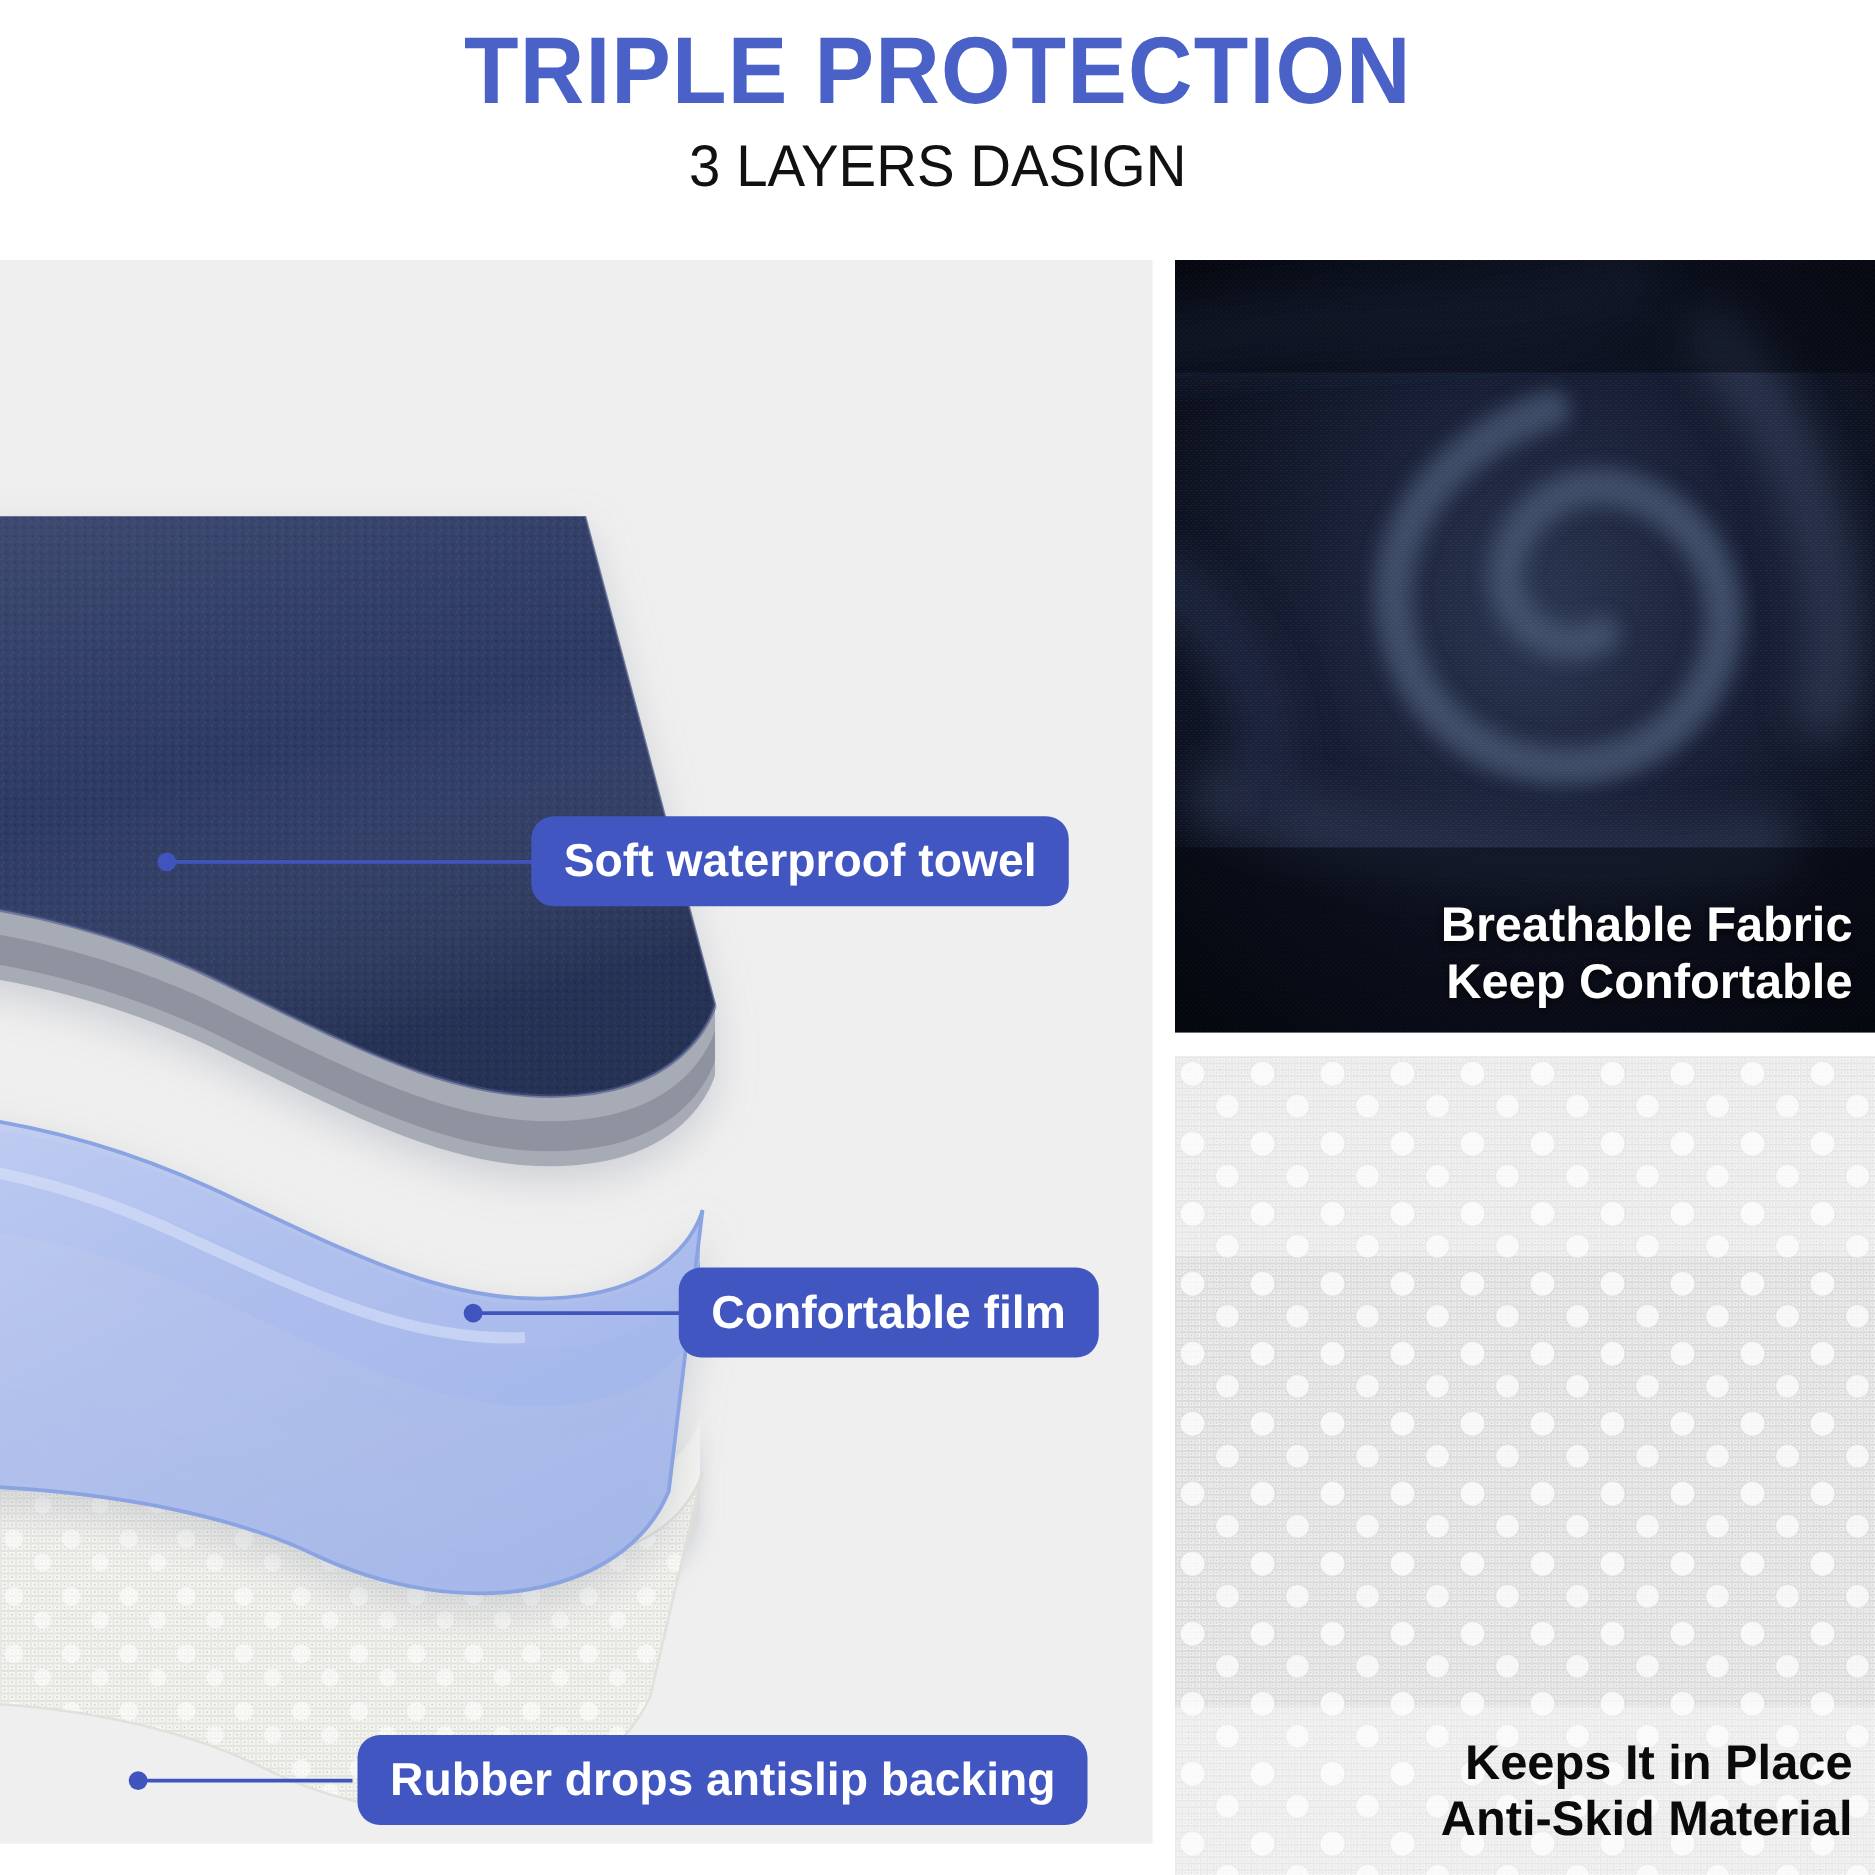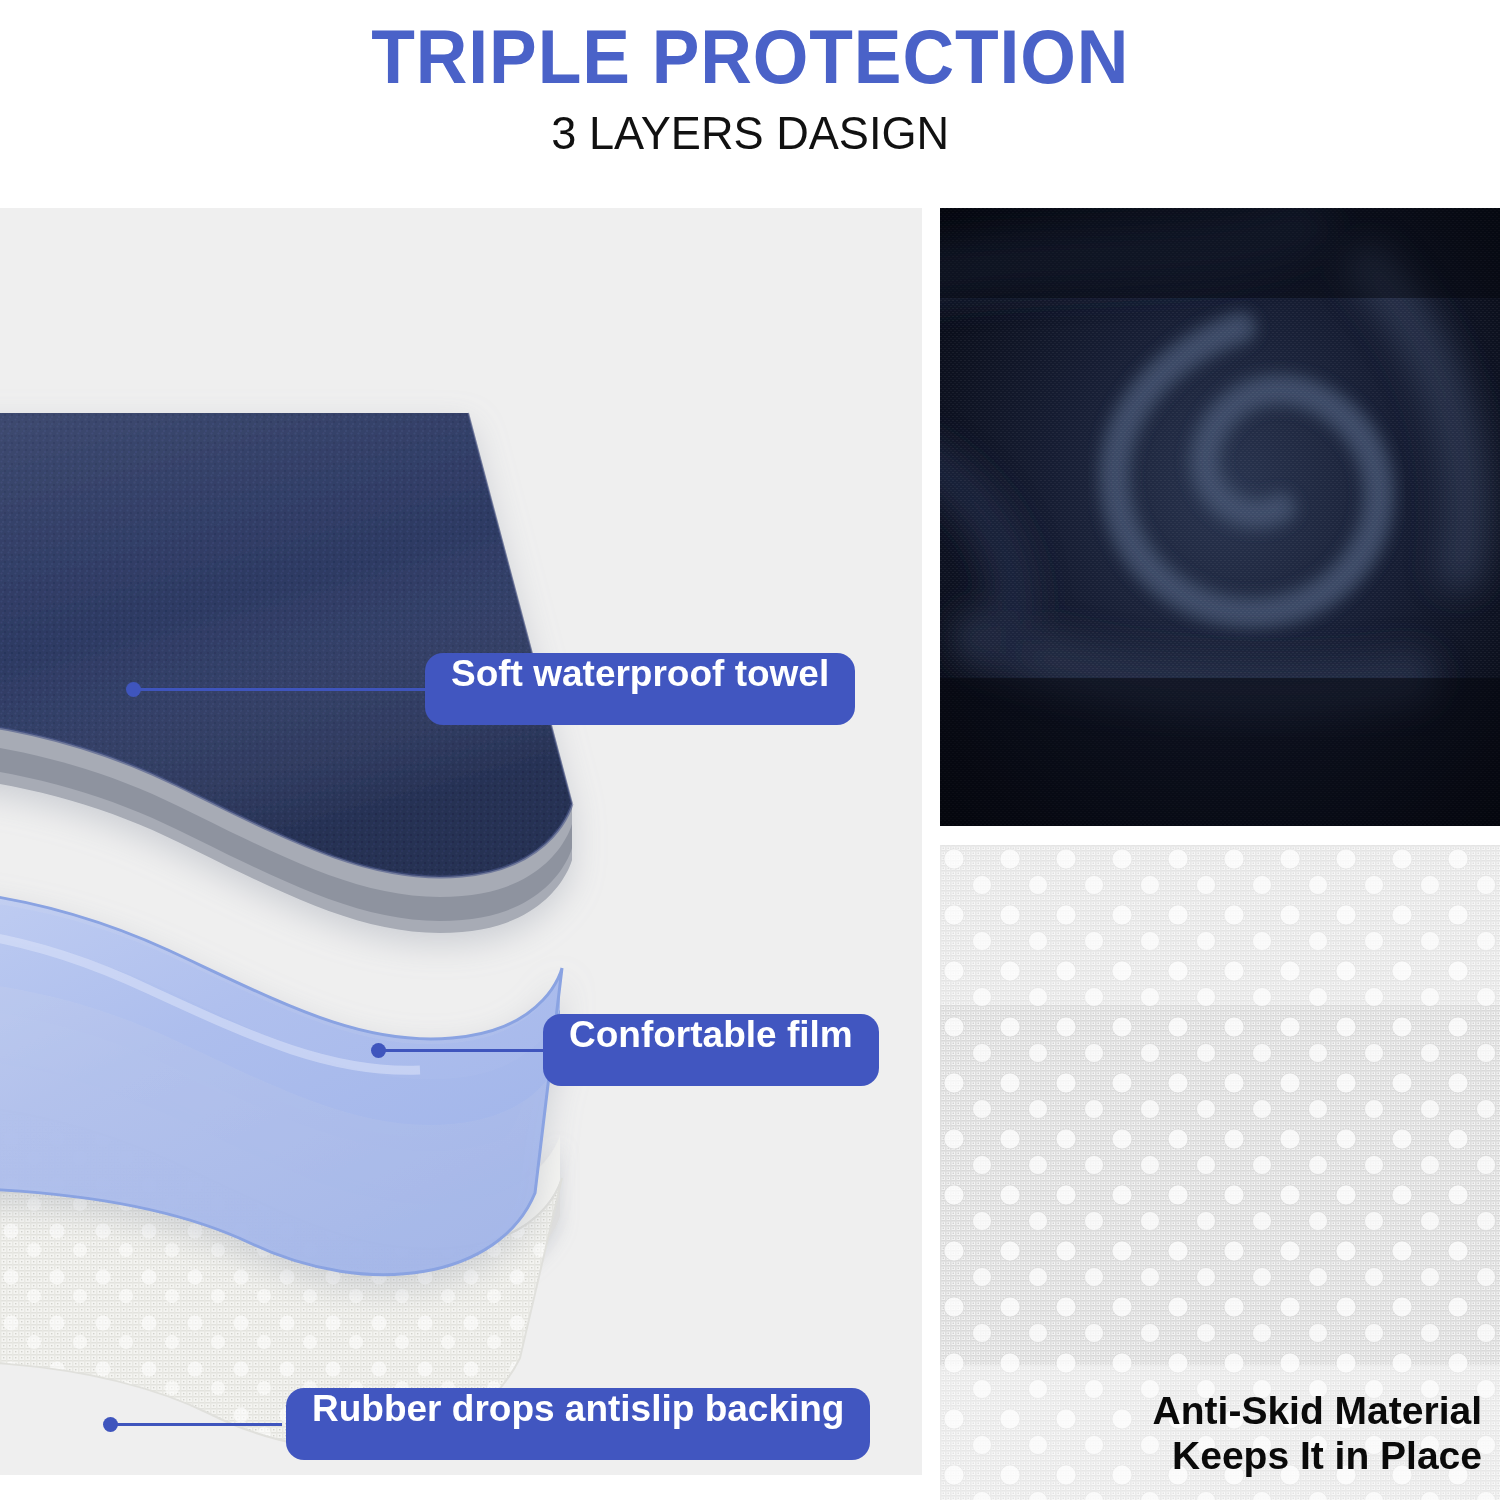--- a/index.html
+++ b/index.html
@@ -54,21 +54,21 @@
     width: 922px; height: 1267px;
     background: #efefef;
     overflow: hidden;
   }
   #diagram-svg { position: absolute; left: 0; top: 0; }
 
   
   .callout {
     position: absolute;
     display: flex;
-    align-items: flex-start;
+    align-items: center;
     height: 72px;
     padding: 0 26px;
     border-radius: 18px;
     background: #4156c0;
     color: #ffffff;
     font-size: 37px;
     font-weight: 700;
     white-space: nowrap;
     box-sizing: border-box;
     z-index: 6;
@@ -388,20 +388,24 @@
       <path d="M -20 250 C 50 290, 90 360, 70 440" fill="none" stroke="#222c46" stroke-width="44" stroke-linecap="round"></path>
     </g>
 
     <rect width="560" height="618" fill="url(#knitTex)"></rect>
 
     <rect width="560" height="618" fill="none"></rect>
     <rect x="0" y="470" width="560" height="148" fill="#05070f" opacity="0.55"></rect>
     <rect x="0" y="0" width="560" height="90" fill="#04060d" opacity="0.45"></rect>
   </svg>
 
+  <div class="photo-caption" id="fabric-caption">
+    <span class="cap-line">Breathable Fabric</span>
+    <span class="cap-line">Keep Confortable</span>
+  </div>
 </div>
 
 <div class="photo-panel" id="antiskid-panel">
 
   <svg class="photo-texture" viewBox="0 0 560 655" preserveAspectRatio="none">
     <defs>
       <linearGradient id="skidBg" x1="0" y1="0" x2="0.3" y2="1">
         <stop offset="0%" stop-color="#f7f7f7"></stop>
         <stop offset="50%" stop-color="#eeeeee"></stop>
         <stop offset="100%" stop-color="#e6e6e6"></stop>
@@ -424,16 +428,16 @@
 
     <rect width="560" height="655" fill="url(#skidBg)"></rect>
     <rect width="560" height="655" fill="url(#meshTex)"></rect>
     <rect width="560" height="655" fill="url(#rubberDrops)"></rect>
 
     <rect x="0" y="0" width="560" height="160" fill="#ffffff" opacity="0.30"></rect>
     <rect x="0" y="520" width="560" height="135" fill="#ffffff" opacity="0.38"></rect>
   </svg>
 
   <div class="photo-caption" id="antiskid-caption">
+    <span class="cap-line">Keeps It in Place</span>
     <span class="cap-line">Anti-Skid Material</span>
-    <span class="cap-line">Keeps It in Place</span>
   </div>
 </div>
 
 </body></html>

